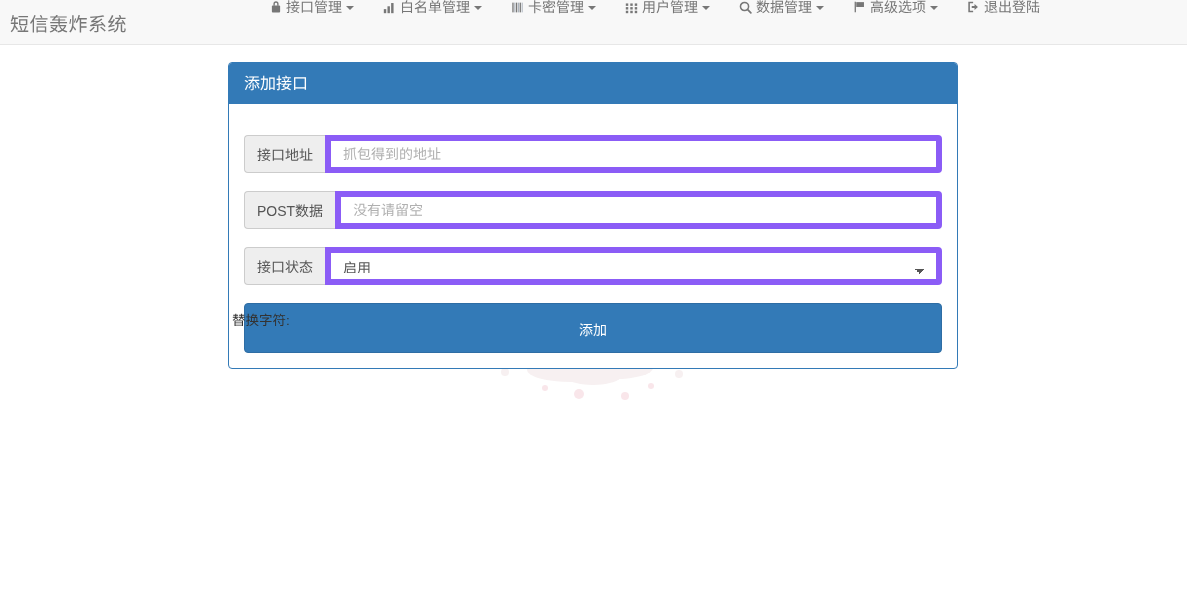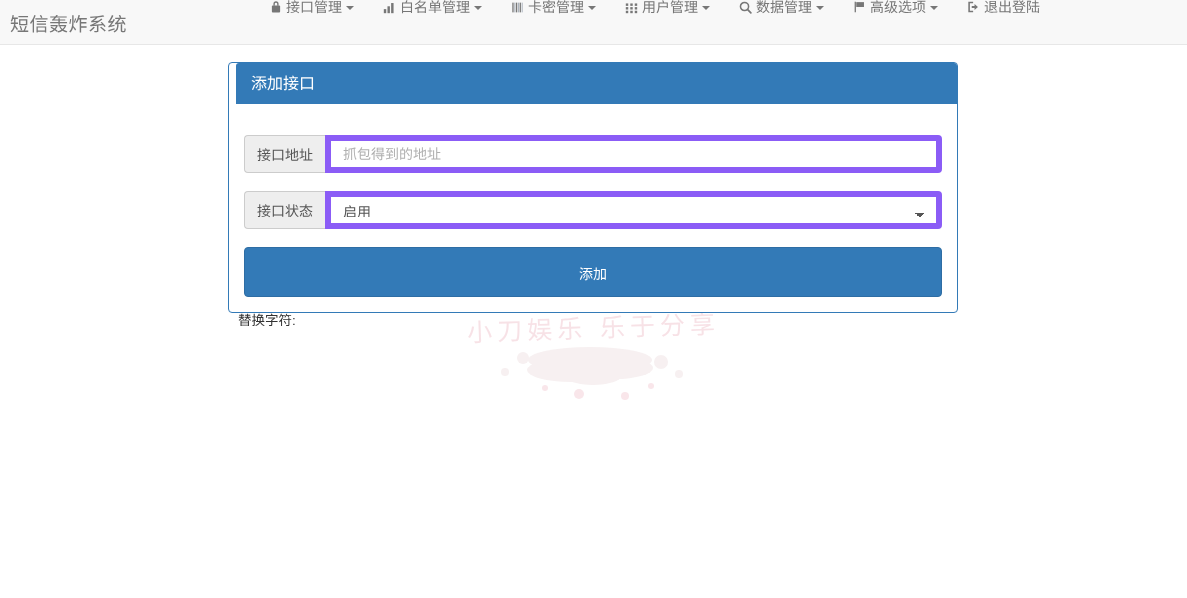--- a/index.html
+++ b/index.html
@@ -128,21 +128,20 @@
     background: #ffffff;
   }
   .panel-heading {
     background: #337ab7;
     color: #ffffff;
     padding: 11px 15px;
     font-size: 16px;
     border-top-left-radius: 3px;
     border-top-right-radius: 3px;
     line-height: 1.2;
-    margin-left: 7px;
   }
   .panel-body {
     padding: 15px;
     background: transparent;
   }
 
   
   .input-group {
     display: flex;
     align-items: stretch;
@@ -208,21 +207,21 @@
     border: 1px solid #2e6da4;
     border-radius: 4px;
     cursor: pointer;
     text-align: center;
     line-height: 1.6;
   }
 
   
   .replace-note {
     position: absolute;
-    left: 238px;
+    left: 232px;
     top: 311px;
     font-size: 13.5px;
     color: #333333;
     line-height: 20px;
     z-index: 4;
     white-space: nowrap;
   }
   .replace-note div { display: block; }
 </style>
 </head>
@@ -367,20 +366,24 @@
 
     <div class="panel-heading">添加接口</div>
 
     <div class="panel-body">
 
       <div class="input-group">
         <span class="input-group-addon">接口地址</span>
         <input class="form-control" type="text" placeholder="抓包得到的地址" style="">
       </div>
 
+      <div class="input-group">
+        <span class="input-group-addon">POST数据</span>
+        <input class="form-control" type="text" placeholder="没有请留空" style="">
+      </div>
 
       <div class="input-group">
         <span class="input-group-addon">接口状态</span>
         <select class="form-control"><option value="启用">启用</option><option value="禁用">禁用</option></select>
       </div>
 
       <button class="btn-submit" type="button">添加</button>
 
     </div>
   </div>

